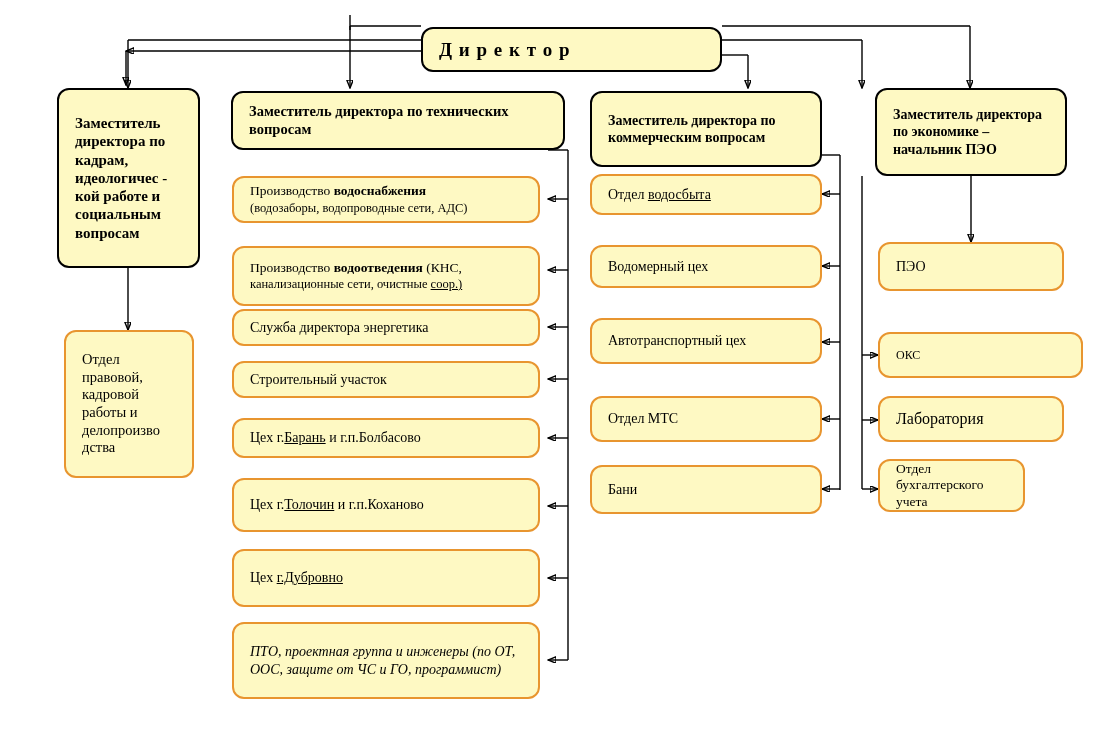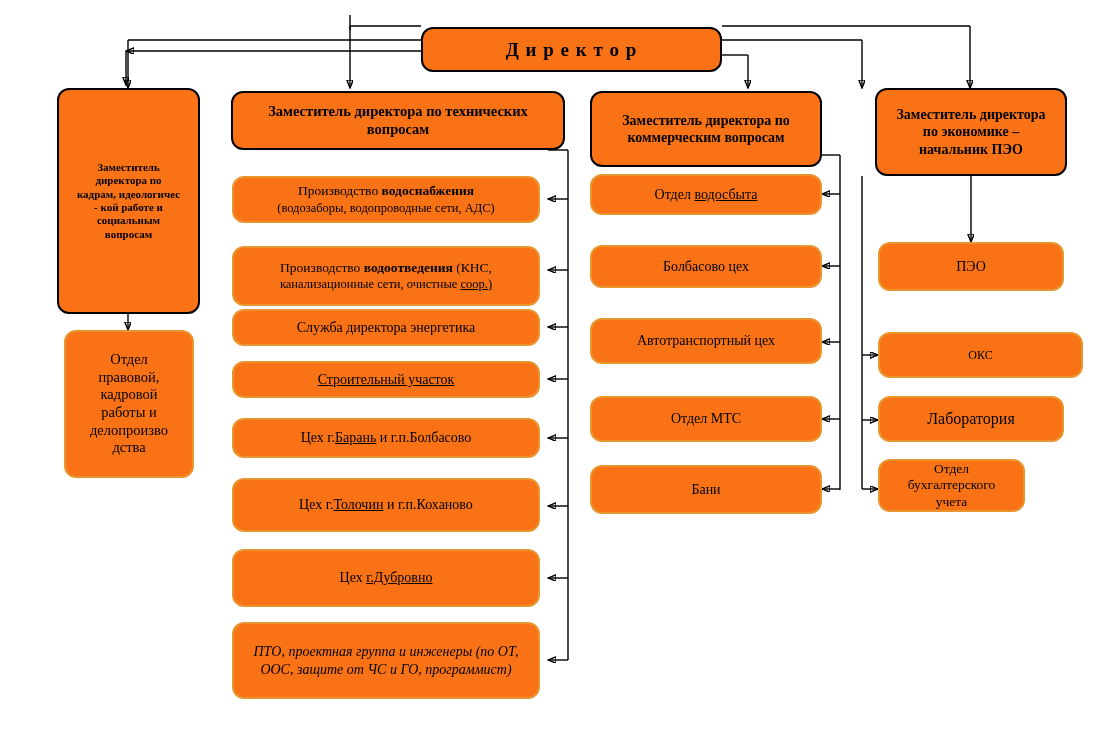--- a/index.html
+++ b/index.html
@@ -16,23 +16,22 @@
     height: 742px;
     background: #ffffff;
     overflow: hidden;
   }
   .node {
     position: absolute;
     box-sizing: border-box;
     display: flex;
     align-items: center;
     justify-content: center;
-    text-align: center;
     border-radius: 12px;
-    background: #f97316;
+    background: #fef9c3;
     line-height: 1.22;
     padding: 4px 16px;
   }
   .node.black {
     border: 2.5px solid #000000;
     font-weight: bold;
   }
   .node.orange {
     border: 2px solid #E8952F;
   }
@@ -109,21 +108,21 @@
     <path d="M862,176 L862,489"></path>
     <line x1="862" y1="355" x2="878" y2="355" marker-end="url(#arr)"></line>
     <line x1="862" y1="420" x2="878" y2="420" marker-end="url(#arr)"></line>
     <line x1="862" y1="489" x2="878" y2="489" marker-end="url(#arr)"></line>
   </svg>
 
   <div class="node black" style="left:421px; top:27px; width:301px; height:45px; font-size:19px; letter-spacing:1px;">
     <span class="txt">Д и р е к т о р</span>
   </div>
 
-  <div class="node black" style="left:57px; top:88px; width:143px; height:226px; font-size:11px;">
+  <div class="node black" style="left:57px; top:88px; width:143px; height:180px; font-size:15px;">
     <span class="txt">Заместитель директора по кадрам, идеологичес - кой работе и социальным вопросам</span>
   </div>
 
   <div class="node black" style="left:231px; top:91px; width:334px; height:59px; font-size:14.5px;">
     <span class="txt">Заместитель  директора  по технических вопросам</span>
   </div>
 
   <div class="node black" style="left:590px; top:91px; width:232px; height:76px; font-size:14px;">
     <span class="txt">Заместитель директора по коммерческим вопросам</span>
   </div>
@@ -147,21 +146,21 @@
     <span class="txt">
       <span>Производство </span><span class="b">водоотведения</span><span> (КНС,</span><br>
       <span style="font-size:12.5px">канализационные  сети,  очистные </span><span class="u" style="font-size:12.5px">соор.)</span>
     </span>
   </div>
 
   <div class="node orange" style="left:232px; top:309px; width:308px; height:37px; font-size:14px;">
     <span class="txt">Служба директора энергетика</span>
   </div>
 
-  <div class="node orange" style="left:232px; top:361px; width:308px; height:37px; font-size:14px;text-decoration:underline;">
+  <div class="node orange" style="left:232px; top:361px; width:308px; height:37px; font-size:14px;">
     <span class="txt">Строительный участок</span>
   </div>
 
   <div class="node orange" style="left:232px; top:418px; width:308px; height:40px; font-size:14px;">
     <span class="txt">
       <span>Цех г.</span><span class="u">Барань</span><span> и г.п.Болбасово</span>
     </span>
   </div>
 
   <div class="node orange" style="left:232px; top:478px; width:308px; height:54px; font-size:14px;">
@@ -180,21 +179,21 @@
     <span class="txt">ПТО, проектная группа и инженеры (по ОТ, ООС, защите от ЧС и ГО, программист)</span>
   </div>
 
   <div class="node orange" style="left:590px; top:174px; width:232px; height:41px; font-size:14px;">
     <span class="txt">
       <span>Отдел </span><span class="u">водосбыта</span>
     </span>
   </div>
 
   <div class="node orange" style="left:590px; top:245px; width:232px; height:43px; font-size:14px;">
-    <span class="txt">Болбасово цех</span>
+    <span class="txt">Водомерный цех</span>
   </div>
 
   <div class="node orange" style="left:590px; top:318px; width:232px; height:46px; font-size:14px;">
     <span class="txt">Автотранспортный  цех</span>
   </div>
 
   <div class="node orange" style="left:590px; top:396px; width:232px; height:46px; font-size:14px;">
     <span class="txt">Отдел МТС</span>
   </div>
 

